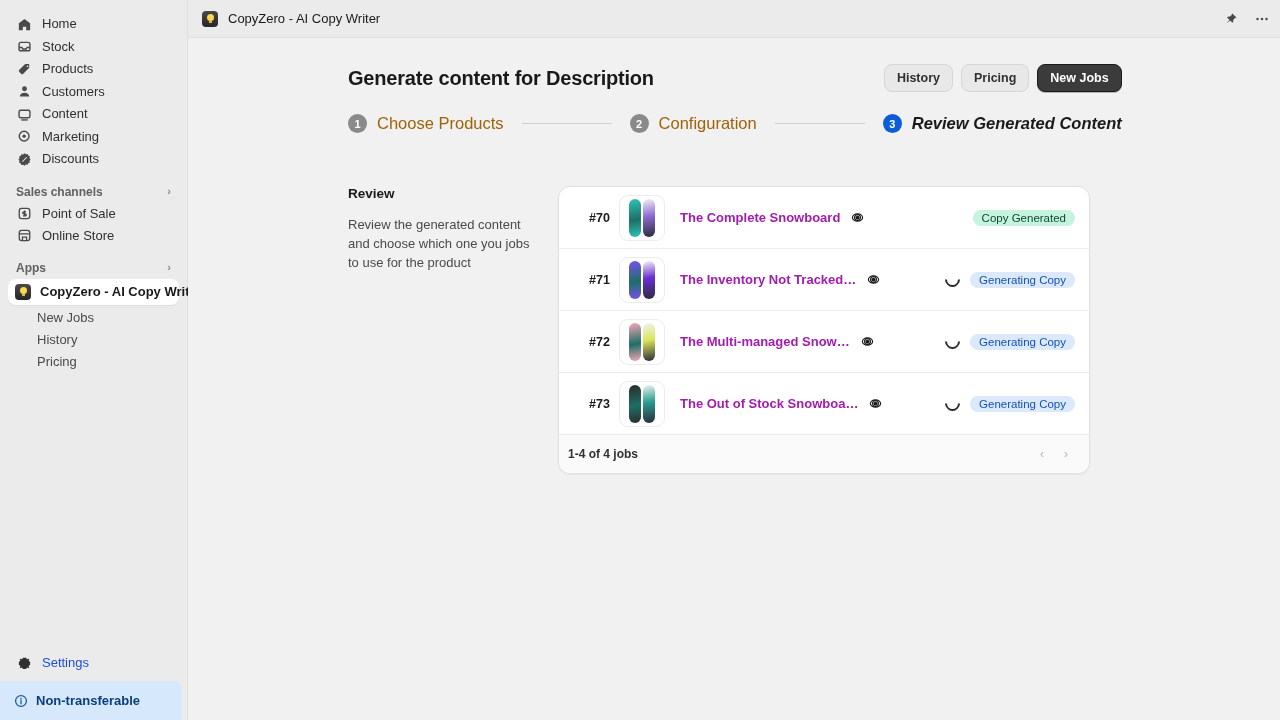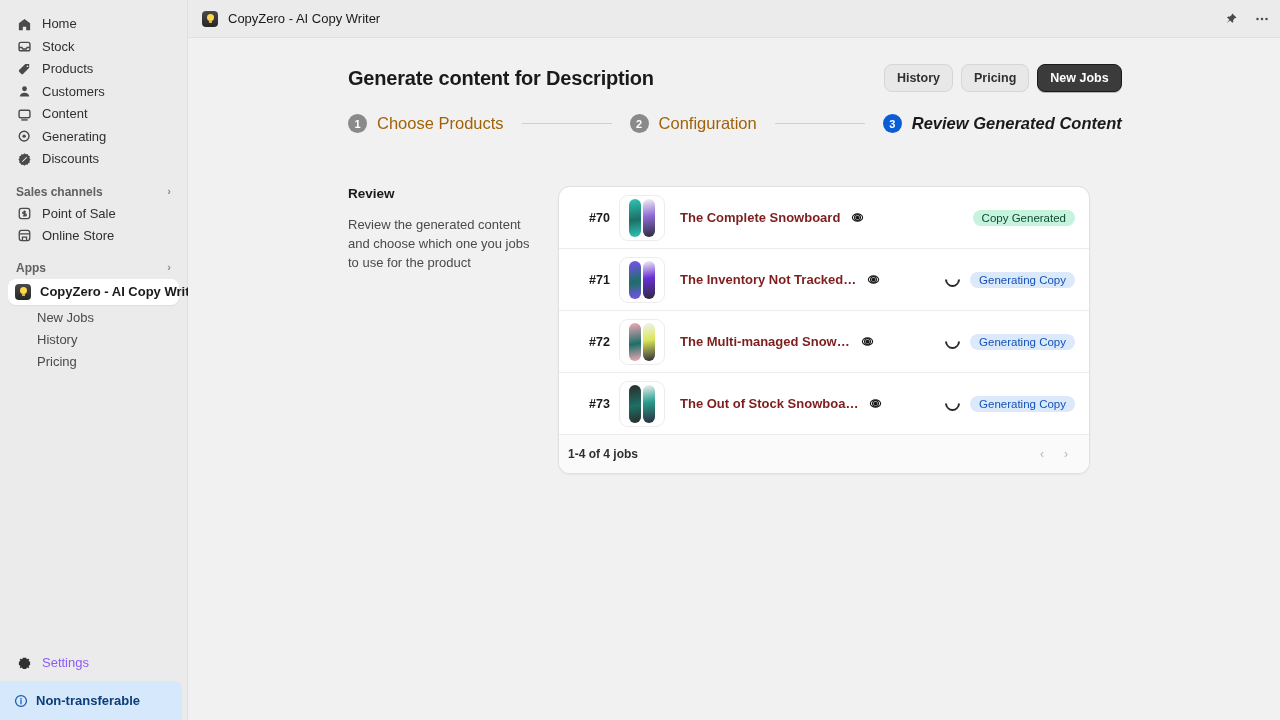--- a/index.html
+++ b/index.html
@@ -62,21 +62,21 @@
   }
   .sub-item {
     font-size: 13px; color: #4a4a4a; padding: 3px 0 3px 37px;
     cursor: pointer; line-height: 16px;
   }
 
   .settings-row {
     position: absolute; left: 0; right: 0; bottom: 46px;
     display:flex; align-items:center; gap:10px;
     margin: 0 8px; padding: 0 8px; height: 24px; border-radius:8px;
-    cursor:pointer; color:#8b5cf6; font-size:13px;
+    cursor:pointer; color:#1d4ed8; font-size:13px;
   }
 
   .banner {
     position:absolute; left:0; bottom:0; width:182px; height:39px;
     background:#d6e8fb; display:flex; align-items:center; gap:8px;
     padding: 0 14px; border-top-right-radius:8px;
   }
   .banner .btxt { font-size:13px; font-weight:650; color:#0a3d7a; }
   .banner .bico { color:#1558a8; display:flex; }
 
@@ -136,21 +136,21 @@
   }
   .job-row:last-of-type { border-bottom:1px solid #ececec; }
   .job-id { width:52px; flex:0 0 52px; font-size:12.5px; font-weight:650; color:#1a1a1a; padding-left:22px;}
   .thumb {
     width:46px; height:46px; flex:0 0 46px; border-radius:9px;
     border:1px solid #ececec; background:#fff; overflow:hidden;
     display:flex; align-items:center; justify-content:center; gap:2px;
   }
   .board { width:12px; height:38px; border-radius:6px; }
   .job-title {
-    font-size:13px; font-weight:700; color:#7f1d1d; margin-left:15px;
+    font-size:13px; font-weight:700; color:#a21caf; margin-left:15px;
     white-space:nowrap; overflow:hidden;
   }
   .eye { margin-left:10px; color:#1a1a1a; display:flex; cursor:pointer; flex:0 0 auto;}
   .job-spacer { flex:1 1 auto; }
   .status-wrap { display:flex; align-items:center; gap:10px; justify-content:flex-end; }
   .spinner {
     width:15px; height:15px; border-radius:50%;
     border:2px solid #2b2b2b; border-top-color:transparent; border-right-color:transparent;
     transform: rotate(-45deg);
   }
@@ -222,21 +222,21 @@
           </span>
           <span class="nav-label">Content</span>
         </div>
         <div class="nav-item">
           <span class="nav-icon">
             <svg width="15" height="15" viewBox="0 0 16 16" fill="none" stroke="#4a4a4a" stroke-width="1.5">
               <circle cx="7.6" cy="7.6" r="5.2"></circle>
               <circle cx="7.6" cy="7.6" r="1.8" fill="#4a4a4a" stroke="none"></circle>
             </svg>
           </span>
-          <span class="nav-label">Generating</span>
+          <span class="nav-label">Marketing</span>
         </div>
         <div class="nav-item">
           <span class="nav-icon">
             <svg width="15" height="15" viewBox="0 0 16 16" fill="#4a4a4a">
               <path d="M8 1.4l1.5 1.1 1.8-.4.7 1.7 1.7.7-.4 1.8L14.4 8l-1.1 1.5.4 1.8-1.7.7-.7 1.7-1.8-.4L8 14.6l-1.5-1.1-1.8.4-.7-1.7-1.7-.7.4-1.8L1.6 8l1.1-1.5-.4-1.8 1.7-.7.7-1.7 1.8.4z"></path>
               <path d="M5.6 10.4l4.8-4.8" stroke="#ebebeb" stroke-width="1.1"></path>
             </svg>
           </span>
           <span class="nav-label">Discounts</span>
         </div>

